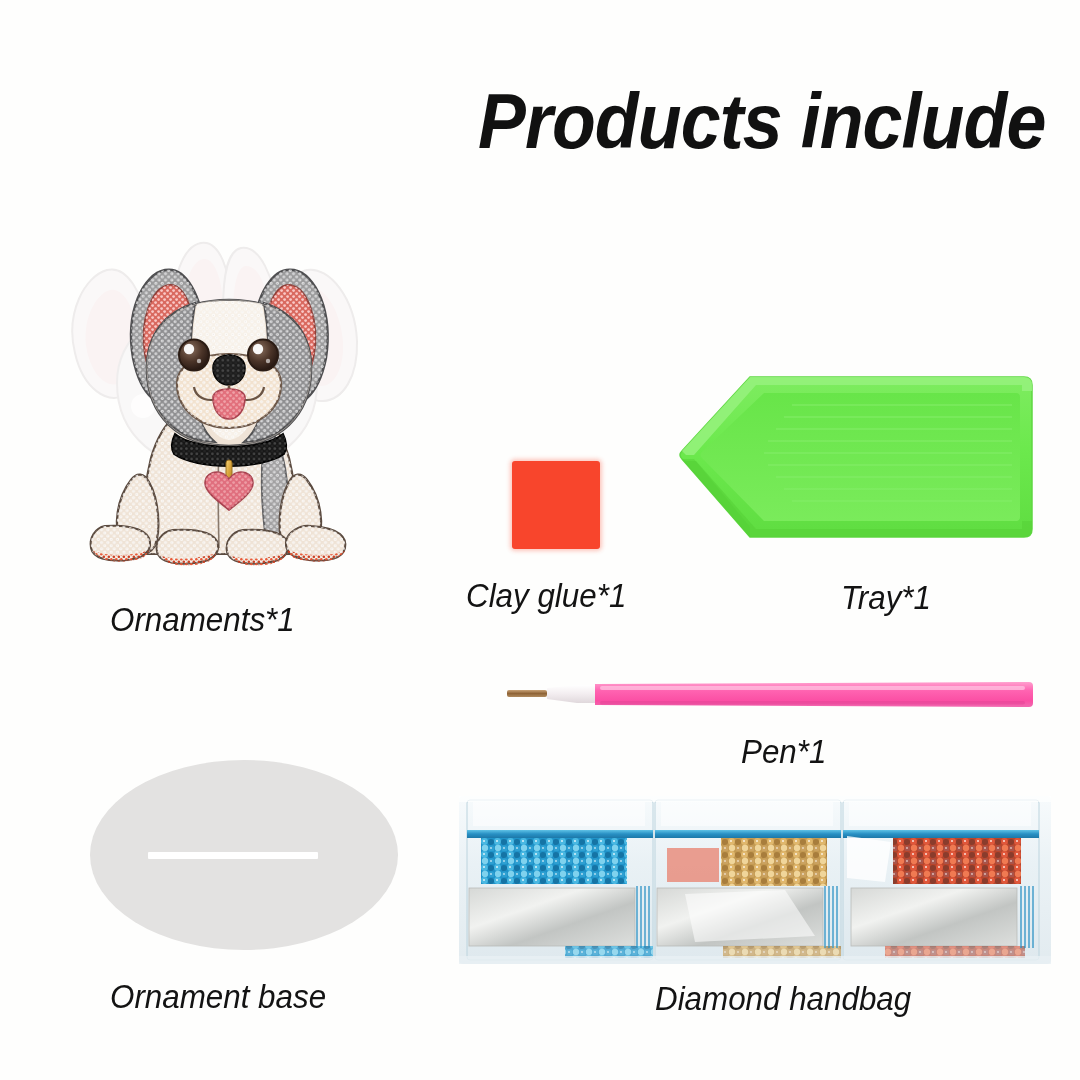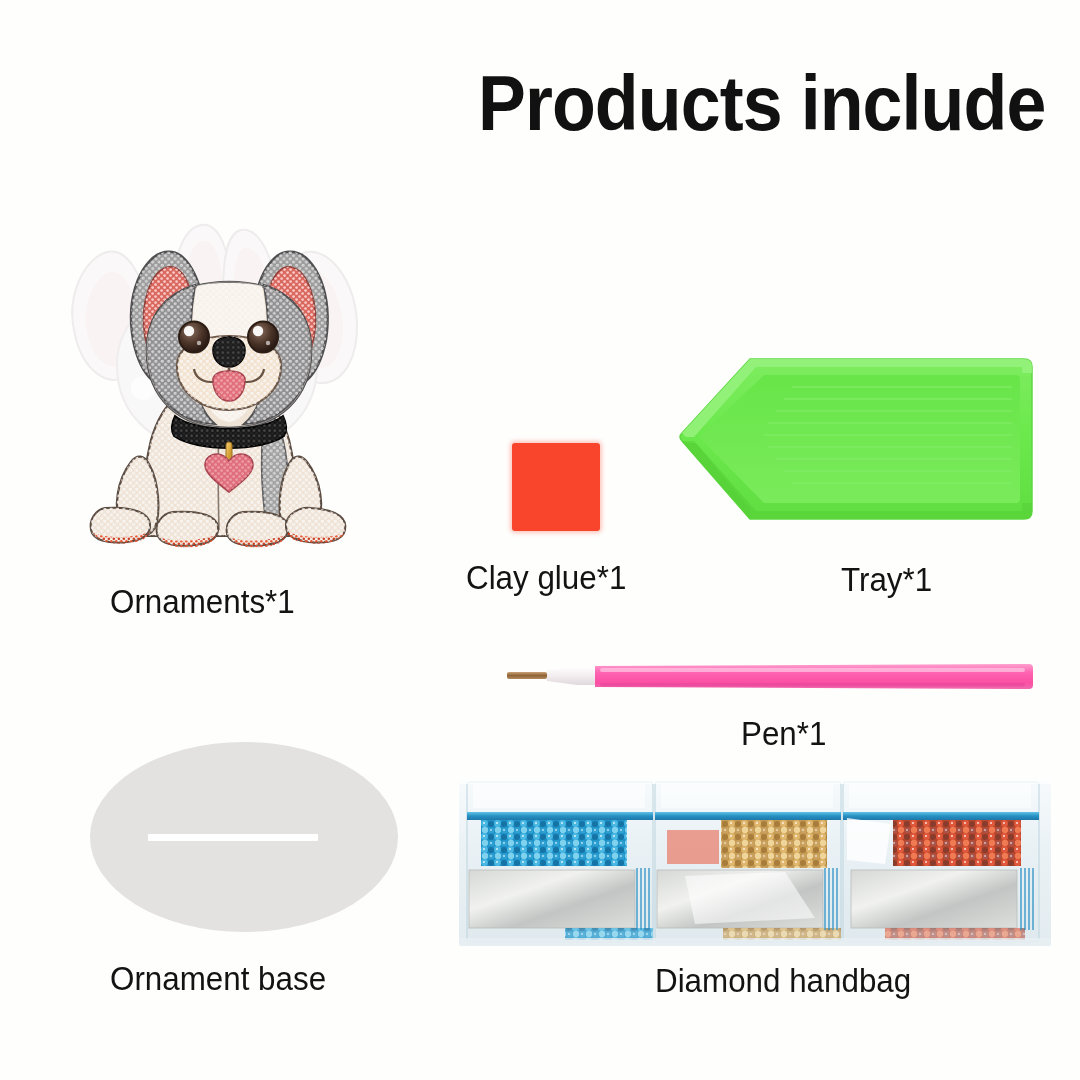--- a/index.html
+++ b/index.html
@@ -3,21 +3,21 @@
 <meta charset="utf-8">
 <style>
   html,body{margin:0;padding:0;}
   body{
     width:1080px;height:1080px;
     background:#fefefd;
     font-family:"Liberation Sans","DejaVu Sans",sans-serif;
     overflow:hidden;
     position:relative;
   }
-  .stage{position:absolute;left:0;top:0;width:1080px;height:962px;}
+  .stage{position:absolute;left:0;top:18px;width:1080px;height:962px;font-style:italic;}
 
   
   .title{
     position:absolute;left:478px;top:64px;
     font-size:78px;line-height:78px;
     font-weight:700;color:#111111;
     letter-spacing:-1px;
     transform:scaleX(0.92);transform-origin:left top;
     white-space:nowrap;
   }

